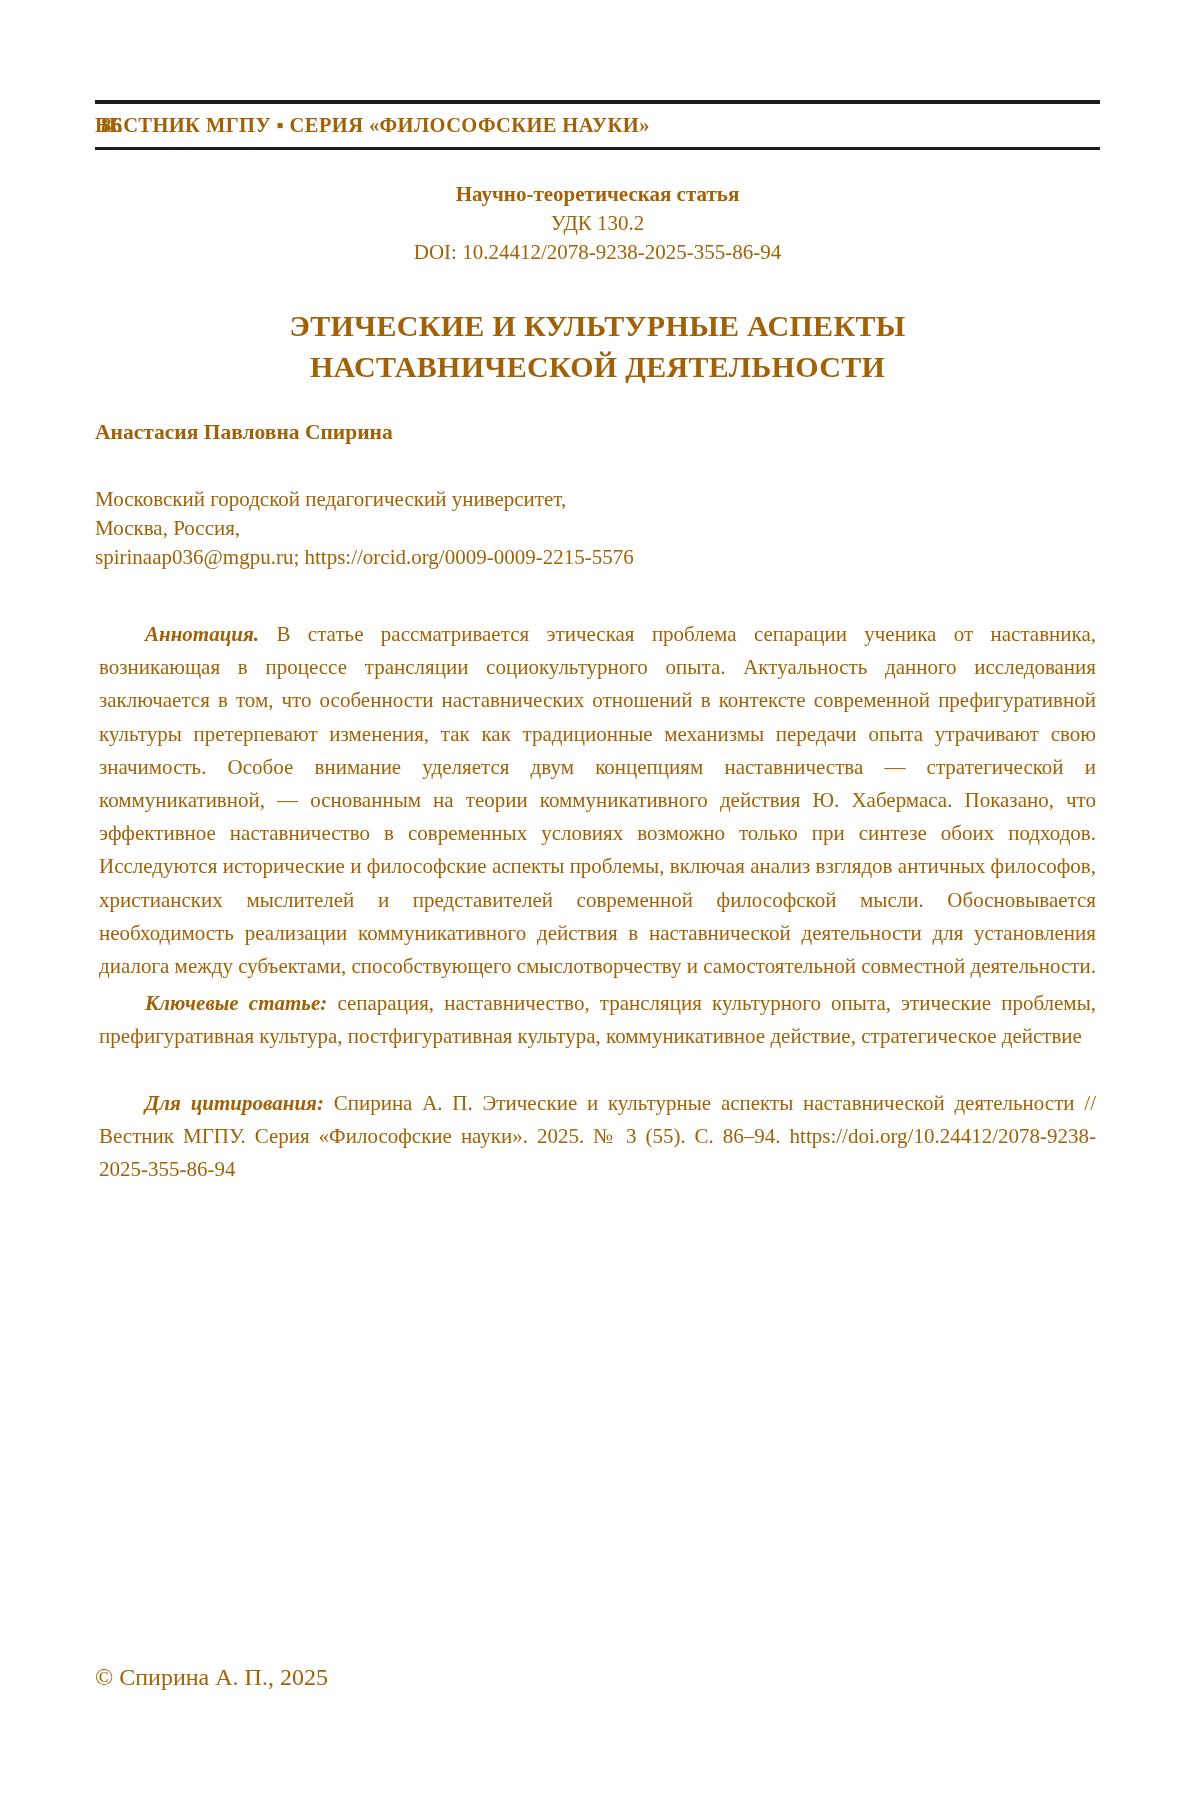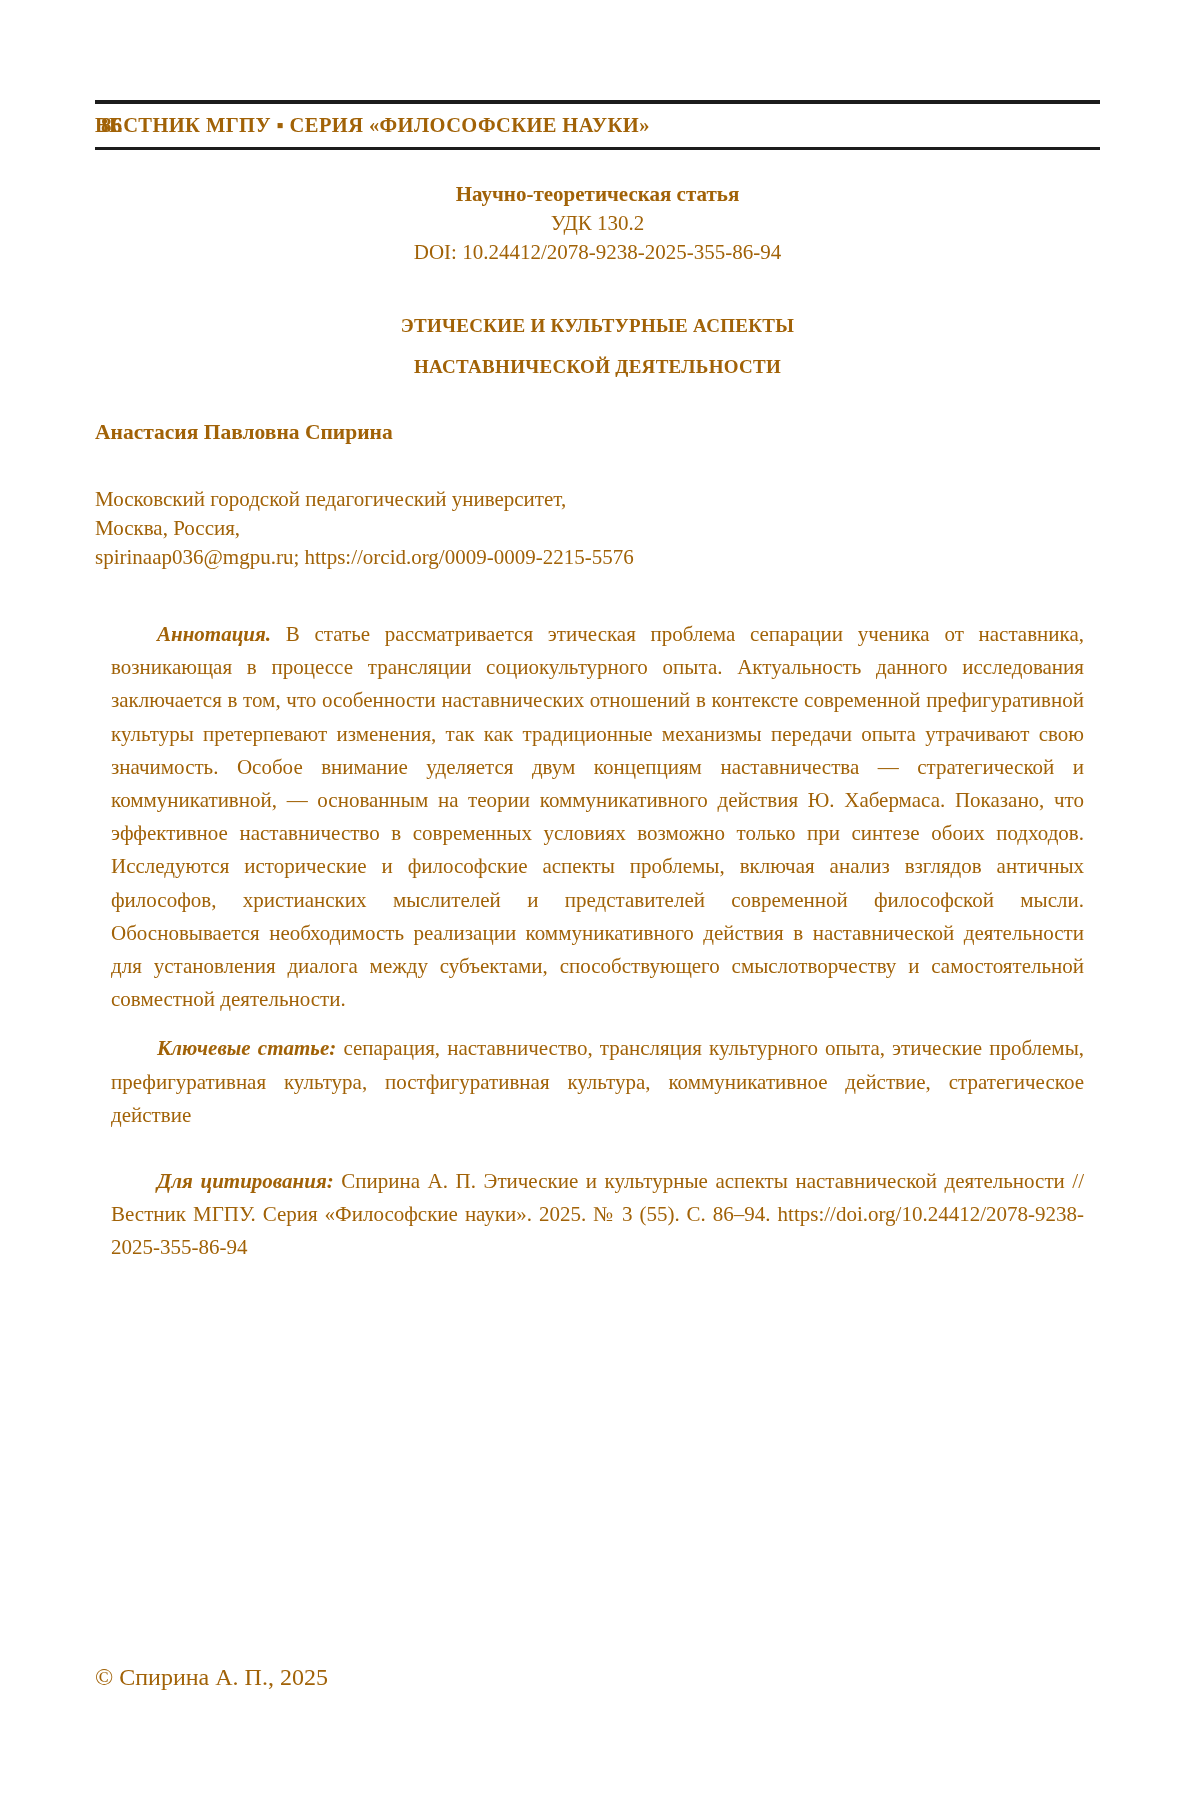--- a/index.html
+++ b/index.html
@@ -53,21 +53,21 @@
     line-height: 29px;
     text-align: center;
   }
   .meta .article-type { font-weight: bold; }
 
   
   .article-title {
     margin-top: 38px;
     text-align: center;
     font-weight: bold;
-    font-size: 19px;
+    font-size: 30px;
     line-height: 41px;
     letter-spacing: 0.3px;
   }
 
   
   .author-name {
     margin-top: 32px;
     font-weight: bold;
     font-size: 21.5px;
     line-height: 26px;
@@ -79,21 +79,21 @@
   }
 
   
   .body-text {
     margin-top: 46px;
     font-size: 21px;
     line-height: 33.2px;
     text-align: justify;
   }
   .body-text p {
-    margin: 16px;
+    margin: 4px;
     text-indent: 46px;
   }
   .body-text p.keywords { margin-top: 2px; }
   .body-text p.citation { margin-top: 33px; }
   .lead {
     font-weight: bold;
     font-style: italic;
   }
 
   

